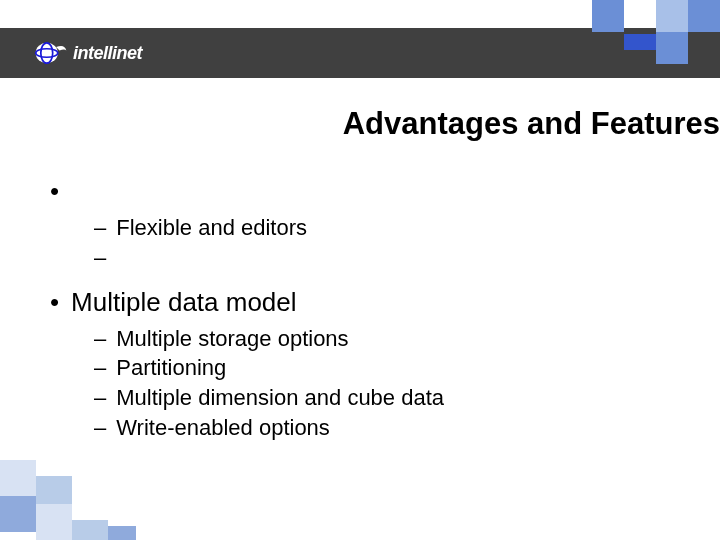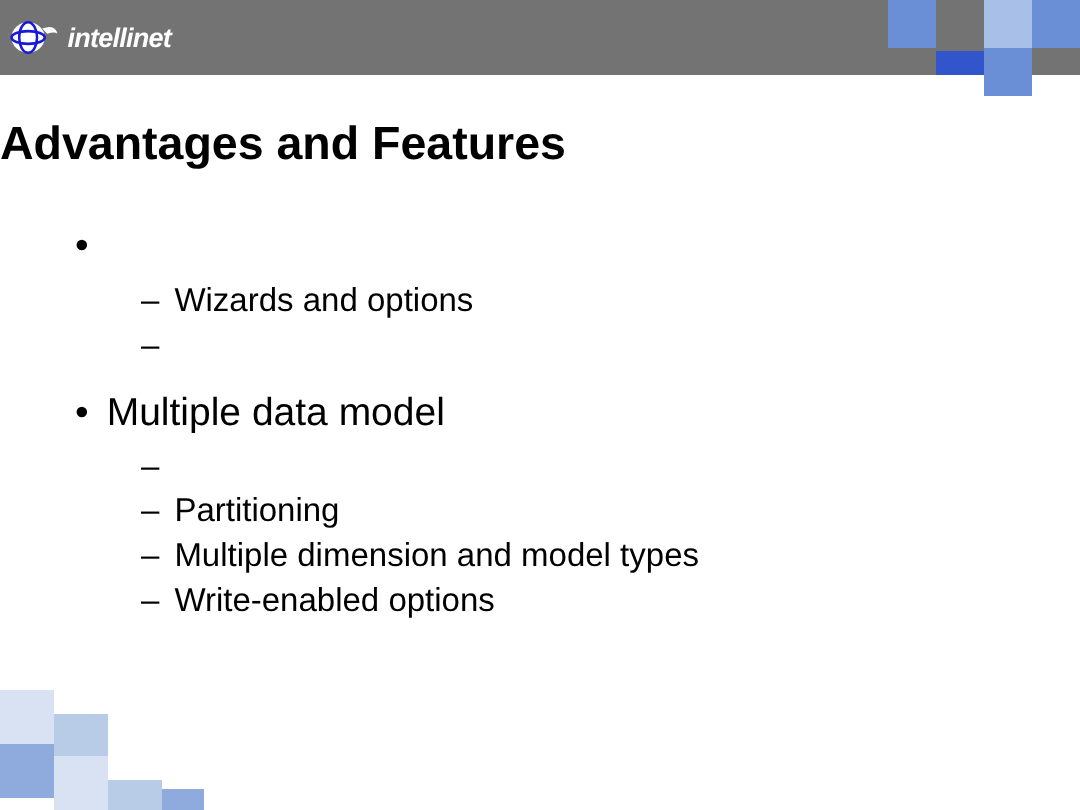--- a/index.html
+++ b/index.html
@@ -7,24 +7,25 @@
     width: 720px;
     height: 540px;
     font-family: Verdana, Geneva, sans-serif;
     background: #fff;
     position: relative;
     overflow: hidden;
   }
   .header-bar {
     width: 100%;
     height: 50px;
-    background: #737373;
+    background: #404040;
     display: flex;
     align-items: center;
-    padding-left: 6px;
+    padding-left: 34px;
+    margin-top: 28px;
   }
   .logo-wrap {
     display: flex;
     align-items: center;
     gap: 5px;
   }
   .logo-mark {
     width: 34px;
     height: 26px;
   }
@@ -42,21 +43,21 @@
     display: flex;
   }
   .deco-top .sq { width: 32px; height: 32px; }
   .deco-bottom {
     position: absolute;
     bottom: 0;
     left: 0;
   }
   .deco-bottom .sq { position:absolute; }
   .title {
-    text-align: left;
+    text-align: right;
     font-size: 31px;
     margin-top: 28px;
     color: #000;
     font-family: Verdana, Geneva, sans-serif;
   }
   .content {
     margin-top: 34px;
     padding-left: 50px;
   }
   .lvl1 {
@@ -127,44 +128,45 @@
 
 <div class="content">
 
   <div class="group">
     <div class="lvl1">
       <span class="bullet">•</span>
     </div>
     <div class="sub">
       <div class="lvl2">
           <span class="dash">–</span>
-          <span>Wizards and options</span>
+          <span>Flexible and editors</span>
         </div>
       <div class="lvl2">
           <span class="dash">–</span>
         </div>
     </div>
   </div>
 
   <div class="group">
     <div class="lvl1">
       <span class="bullet">•</span>
       <span>Multiple data model</span>
     </div>
     <div class="sub">
       <div class="lvl2">
           <span class="dash">–</span>
+          <span>Multiple storage options</span>
         </div>
       <div class="lvl2">
           <span class="dash">–</span>
           <span>Partitioning</span>
         </div>
       <div class="lvl2">
           <span class="dash">–</span>
-          <span>Multiple dimension and model types</span>
+          <span>Multiple dimension and cube data</span>
         </div>
       <div class="lvl2">
           <span class="dash">–</span>
           <span>Write-enabled options</span>
         </div>
     </div>
   </div>
 
 </div>
 

